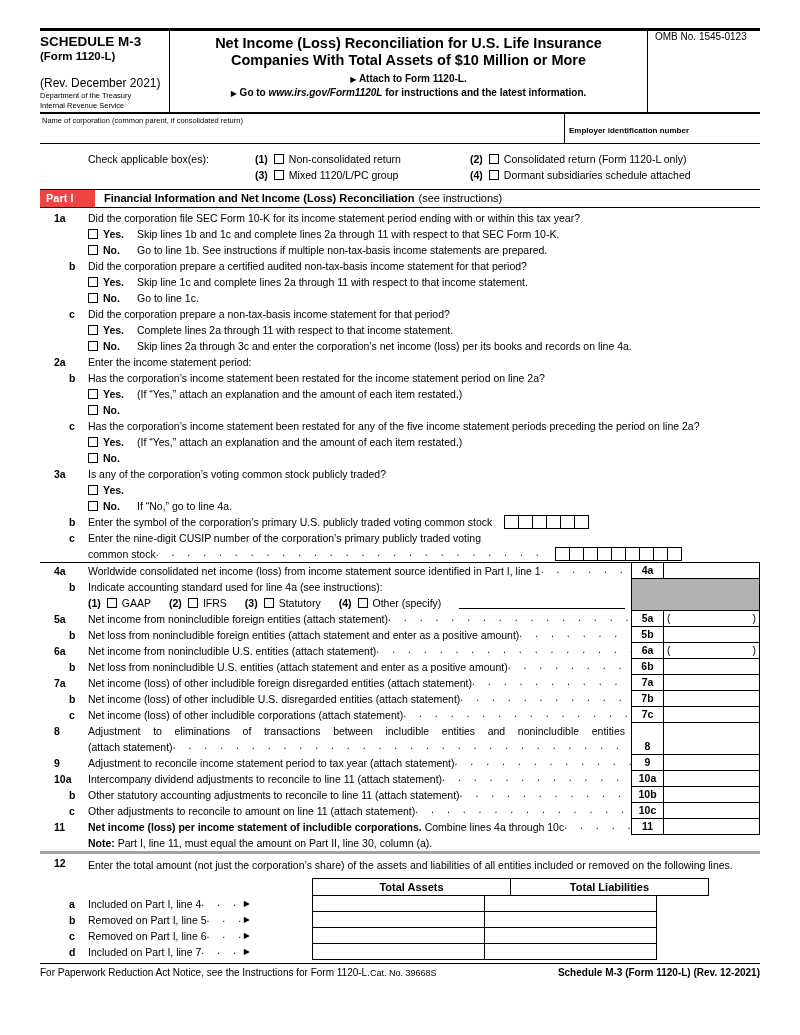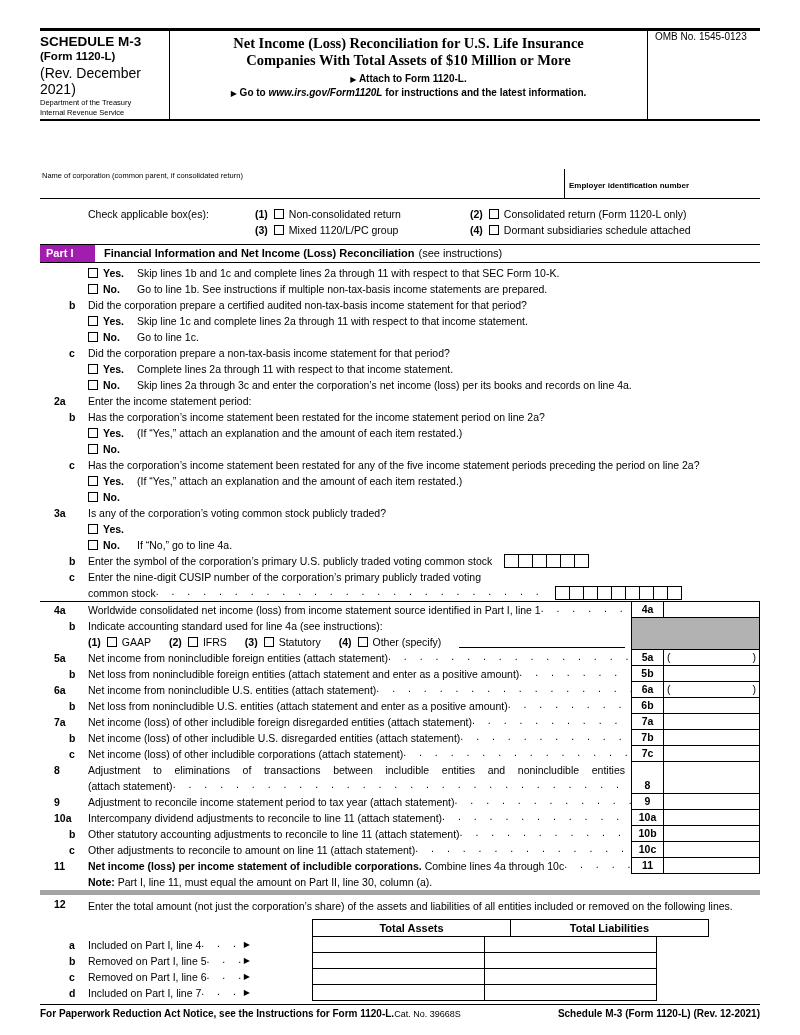--- a/index.html
+++ b/index.html
@@ -5,49 +5,49 @@
   * { margin:0; padding:0; box-sizing:border-box; }
   html,body { background:#fff; }
   body { width:800px; height:1035px; font-family:"Liberation Sans","DejaVu Sans",sans-serif; color:#000; }
   .page { width:800px; height:1035px; padding:28px 40px 0 40px; overflow:hidden; }
 
   
   .hdr { display:flex; border-top:3px solid #000; border-bottom:2px solid #000; }
   .hdr-left { width:130px; flex:none; border-right:1px solid #000; padding:3px 4px 2px 0; }
   .h-sched { font-size:13.5px; font-weight:bold; }
   .h-form  { font-size:11.5px; font-weight:bold; margin-top:1px; }
-  .h-rev   { font-size:14px; margin-top:3px; }
+  .h-rev   { font-size:12px; margin-top:14px; }
   .h-dept  { font-size:7.5px; margin-top:1px; }
   .hdr-center { flex:1; border-right:1px solid #000; text-align:center; padding:4px 8px 3px 8px; }
-  .h-title { font-size:14.5px; font-weight:bold; line-height:17px;font-family:Liberation Serif, serif; }
+  .h-title { font-size:14.5px; font-weight:bold; line-height:17px; }
   .h-attach, .h-goto { font-size:10px; font-weight:bold; line-height:13px; }
   .h-attach { margin-top:3px; }
   .url { font-style:italic; }
   .arrow { font-size:8px; }
   .hdr-right { width:112px; flex:none; display:flex; padding-left:7px; font-size:10px; }
 
   
-  .namerow { display:flex; border-bottom:1px solid #000; height:30px;margin-top:48px; }
+  .namerow { display:flex; border-bottom:1px solid #000; height:30px; }
   .name-cell { flex:1; padding:2px 4px 2px 2px; }
   .ein-cell { width:196px; flex:none; border-left:1px solid #000; padding:12px 4px; }
   .small-label { font-size:7.5px; }
   .ein-cell .small-label { font-weight:bold; font-size:8px; }
 
   
   .applicable { padding:7px 0 6px 48px; font-size:10.5px; }
   .app-row { display:flex; align-items:center; height:16px; }
   .app-label { width:167px; flex:none; }
   .app-col1 { width:215px; flex:none; display:flex; align-items:center; }
   .app-col2 { flex:1; display:flex; align-items:center; }
   .app-num { font-weight:bold; margin-right:6px; }
   .cb { display:inline-block; width:10px; height:10px; border:1px solid #000; background:#fff; margin-right:5px; flex:none; }
 
   
   .partbar { display:flex; align-items:stretch; border-bottom:1px solid #000; border-top:1px solid #000; font-size:11px; line-height:15px; }
-  .part-badge { background:#a21caf; color:#fff; font-weight:bold; width:55px; flex:none; padding:1px 0 1px 6px; }
+  .part-badge { background:#ef4444; color:#fff; font-weight:bold; width:55px; flex:none; padding:1px 0 1px 6px; }
   .part-title { font-weight:bold; padding:1px 4px 1px 9px; }
   .part-note { padding:1px 0; }
 
   
   .qsec { padding-top:2px; font-size:10.5px; }
   .qrow, .orow { display:flex; align-items:center; height:16px; }
   .qnum { width:48px; flex:none; font-weight:bold; padding-left:14px; }
   .qnum.sub { padding-left:29px; }
   .qtext { white-space:nowrap; }
   .orow { padding-left:48px; }
@@ -59,21 +59,21 @@
   .cells { display:inline-flex; align-self:center; margin-left:12px; }
   .cell { width:15px; height:14px; border:1px solid #000; margin-left:-1px; }
   .cell:first-child { margin-left:0; }
   .cells.cusip { margin-left:4px; margin-right:78px; }
 
   
   .leader { flex:1 1 0; overflow:hidden; white-space:nowrap; height:16px; min-width:0; }
   .leader::after { content:". . . . . . . . . . . . . . . . . . . . . . . . . . . . . . . . . . . . . . . . . . . . . . . . . . . . . . . . . . . ."; letter-spacing:5px; }
 
   
-  .msec { border-top:1px solid #000; border-bottom:5px solid #a3a3a3; font-size:10.5px; }
+  .msec { border-top:1px solid #000; border-bottom:3px solid #a3a3a3; font-size:10.5px; }
   .mrow { display:flex; align-items:center; height:16px; }
   .mrow2 { display:flex; align-items:stretch; }
   .mline { display:flex; align-items:center; height:16px; }
   .mnum { width:48px; flex:none; font-weight:bold; padding-left:14px; }
   .mnum.sub { padding-left:29px; }
   .mtext { white-space:nowrap; }
   .mtext b { font-weight:bold; }
   .mtext.fill { flex:1; white-space:normal; text-align:justify; text-align-last:justify; padding-right:6px; }
   .mbox { width:32px; flex:none; border-left:1px solid #000; border-bottom:1px solid #000; text-align:center; font-weight:bold; height:16px; line-height:15px; }
   .mamt { width:97px; flex:none; border-left:1px solid #000; border-right:1px solid #000; border-bottom:1px solid #000; height:16px; }
@@ -97,21 +97,21 @@
   .t12-h { width:199px; flex:none; border:1px solid #000; font-weight:bold; text-align:center; font-size:11px; line-height:16px; }
   .t12-h + .t12-h { margin-left:-1px; }
   .t12-row { display:flex; height:17px; margin-top:-1px; }
   .t12-label { width:272px; flex:none; display:flex; align-items:center; padding-right:62px; }
   .t12-label .arrow { margin-left:3px; }
   .t12-cell { width:173px; flex:none; border:1px solid #000; }
   .t12-cell + .t12-cell { margin-left:-1px; }
 
   
   .footer { display:flex; align-items:baseline; border-top:1px solid #000; margin-top:3px; padding-top:3px; font-size:10px; }
-  .f-left { font-weight:bold;text-align:center; }
+  .f-left { font-weight:normal;text-align:center; }
   .f-cat { flex:1; text-align:left; font-size:9px; }
   .f-right { font-weight:bold; }
 </style>
 </head>
 <body>
 
 <div class="page">
 
   <div class="hdr">
     <div class="hdr-left">
@@ -179,20 +179,24 @@
   </div>
 
   <div class="partbar">
     <span class="part-badge">Part I</span>
     <span class="part-title">Financial Information and Net Income (Loss) Reconciliation</span>
     <span class="part-note">(see instructions)</span>
   </div>
 
   <div class="qsec">
 
+    <div class="qrow">
+      <span class="qnum">1a</span>
+      <span class="qtext">Did the corporation file SEC Form 10-K for its income statement period ending with or within this tax year?</span>
+    </div>
     <div class="orow">
       <span class="cb"></span>
       <span class="oyn">Yes.</span>
       <span class="otext">Skip lines 1b and 1c and complete lines 2a through 11 with respect to that SEC Form 10-K.</span>
     </div>
     <div class="orow">
       <span class="cb"></span>
       <span class="oyn">No.</span>
       <span class="otext">Go to line 1b. See instructions if multiple non-tax-basis income statements are prepared.</span>
     </div>

